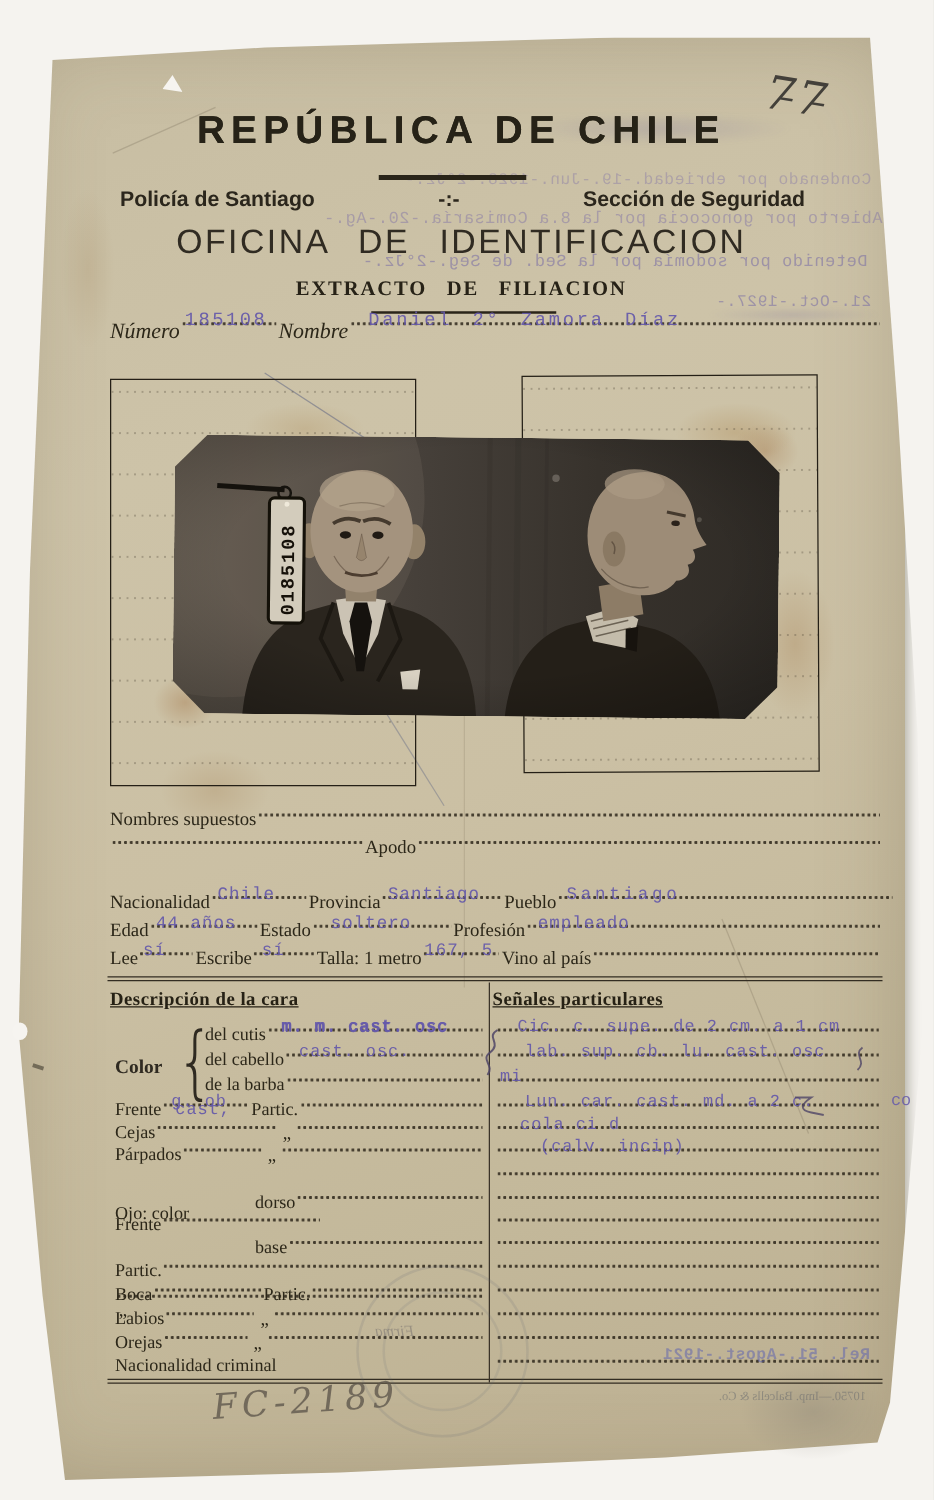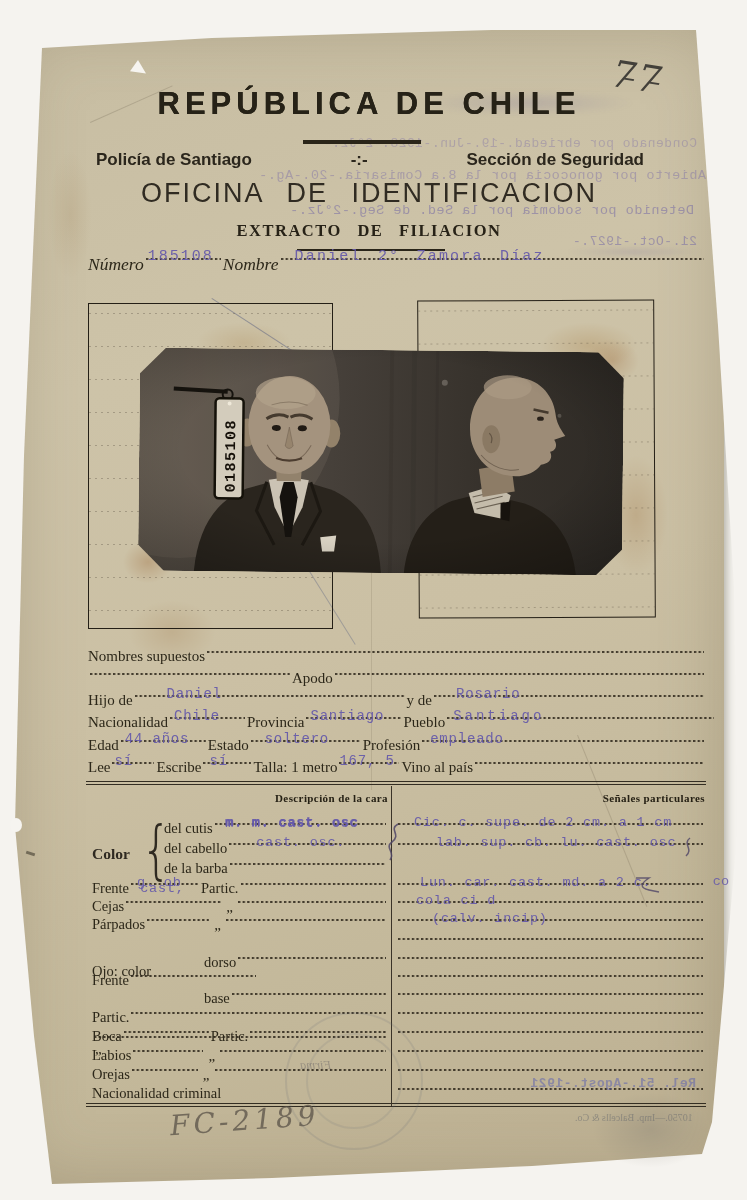--- a/index.html
+++ b/index.html
@@ -58,21 +58,21 @@
     background-image:radial-gradient(circle,rgba(70,62,48,.30) .8px,transparent 1.05px);
     background-size:6px 33px;background-position:4px 26px;}
   .frame-left{left:88px;top:303px;width:245px;height:326px;}
   .frame-right{left:418px;top:300px;width:237px;height:318px;transform:rotate(-.3deg);}
   .photo{position:absolute;left:139px;top:350px;width:484px;height:223px;transform:rotate(.6deg);
     clip-path:polygon(26px 0,458px 0,484px 26px,484px 197px,458px 223px,26px 223px,0 197px,0 26px);}
 
   
   .dbl-rule{position:absolute;left:86px;width:620px;height:4px;border-top:1.6px solid #332d22;border-bottom:1px solid #332d22;}
   .vline{position:absolute;left:391px;top:786px;width:1px;height:320px;background:#3a3328;}
-  .tbl-head{position:absolute;text-align:right;font-weight:bold;font-size:11px;color:#262115;letter-spacing:.4px;}
+  .tbl-head{position:absolute;text-align:left;font-weight:bold;font-size:15px;color:#262115;letter-spacing:.4px;text-decoration:underline;}
   .trow{height:19px;font-size:14.5px;}
   .pad72{padding-left:72px;}.pad112{padding-left:112px;}
   .color-label{left:92px;top:845px;font-weight:bold;font-size:15.5px;}
   .color-brace{left:136px;top:818px;font-family:"DejaVu Sans",sans-serif;font-size:64px;font-weight:200;
     color:#2f2a21;line-height:1;transform:scaleX(.75);}
   .overflow-typed{position:absolute;right:-26px;bottom:-3px;font-family:"Liberation Mono",monospace;
     font-size:13.5px;color:rgba(101,89,170,.85);}
 
   
   .bt{font-family:"Liberation Mono",monospace;color:rgba(118,106,168,.42);font-size:13px;letter-spacing:.5px;}
@@ -216,30 +216,20 @@
 
   <div class="row" style="left:88px;top:649px;width:618px;">
     <span class="lbl">Nombres supuestos</span>
     <span class="dots"></span>
   </div>
   <div class="row" style="left:88px;top:671px;width:618px;">
     <span class="dots w200"></span>
     <span class="lbl">Apodo</span>
     <span class="dots"></span>
   </div>
-  <div class="row" style="left:88px;top:693px;width:618px;">
-    <span class="lbl">Hijo de</span>
-    <span class="dots">
-      <span class="typed" style="left:32px;font-size:14px;">Daniel</span>
-    </span>
-    <span class="lbl">y de</span>
-    <span class="dots">
-      <span class="typed" style="left:22px;font-size:14px;">Rosario</span>
-    </span>
-  </div>
   <div class="row" style="left:88px;top:715px;width:628px;">
     <span class="lbl">Nacionalidad</span>
     <span class="dots w75">
       <span class="typed" style="left:4px;font-size:14px;">Chile</span>
     </span>
     <span class="lbl">Provincia</span>
     <span class="dots w95">
       <span class="typed" style="left:4px;font-size:14px;">Santiago</span>
     </span>
     <span class="lbl">Pueblo</span>
@@ -289,21 +279,21 @@
 
   <div class="row trow pad72" style="left:92px;top:821px;width:296px;">
     <span class="lbl">del cutis</span>
     <span class="dots">
       <span class="typed overstruck" style="left:10px;margin-top:10px;">m. m. cast. osc</span>
     </span>
   </div>
   <div class="row trow pad72" style="left:92px;top:841px;width:296px;">
     <span class="lbl">del cabello</span>
     <span class="dots">
-      <span class="typed" style="left:27px;">cast. osc.</span>
+      <span class="typed" style="left:10px;">cast. osc.</span>
     </span>
   </div>
   <div class="row trow pad72" style="left:92px;top:861px;width:296px;">
     <span class="lbl">de la barba</span>
     <span class="dots"></span>
   </div>
   <div class="row trow" style="left:92px;top:881px;width:296px;">
     <span class="lbl">Frente</span>
     <span class="dots w68">
       <span class="typed" style="left:6px;">g. ob</span>
@@ -371,21 +361,26 @@
     <span class="spacer"></span>
   </div>
 
   <div class="row trow" style="left:396px;top:821px;width:309px;">
     <span class="dots">
       <span class="typed" style="left:16px;">Cic. c. supe. de 2 cm. a 1 cm</span>
     </span>
   </div>
   <div class="row trow" style="left:396px;top:841px;width:309px;">
     <span class="dots">
-      <span class="typed" style="left:38px;">lab. sup. cb. lu. cast. osc</span>
+      <span class="typed" style="left:22px;">lab. sup. cb. lu. cast. osc</span>
+    </span>
+  </div>
+  <div class="row trow" style="left:396px;top:861px;width:309px;">
+    <span class="dots">
+      <span class="typed" style="left:2px;">mi</span>
     </span>
   </div>
   <div class="row trow" style="left:396px;top:881px;width:309px;">
     <span class="dots">
       <span class="typed" style="left:22px;">Lun. car. cast. md. a 2 c.</span>
       <span class="overflow-typed">co</span>
     </span>
   </div>
   <div class="row trow" style="left:396px;top:917px;width:309px;">
     <span class="dots">

